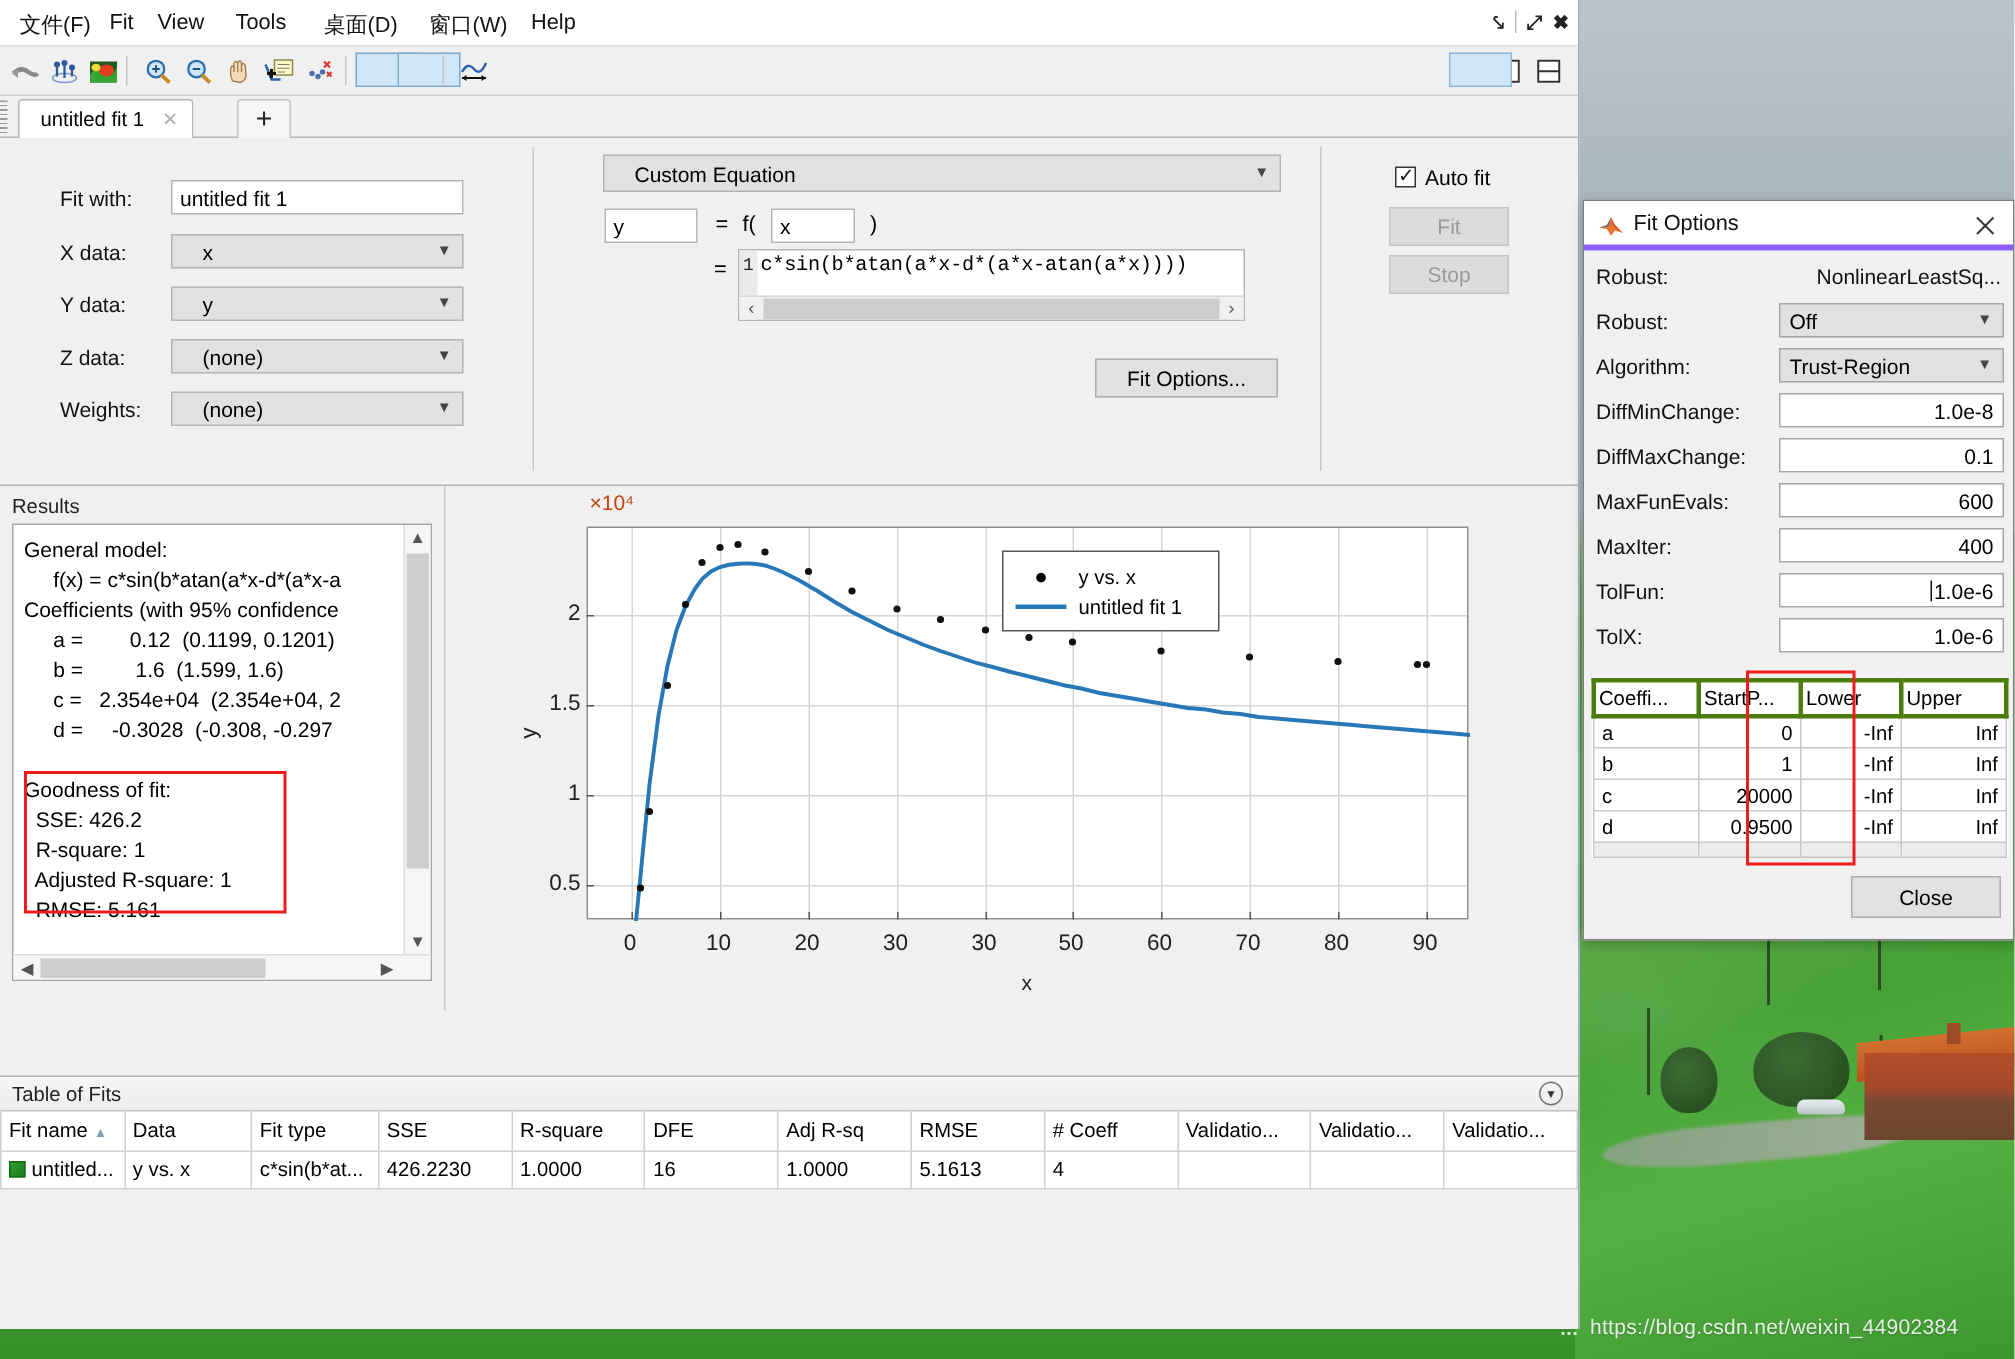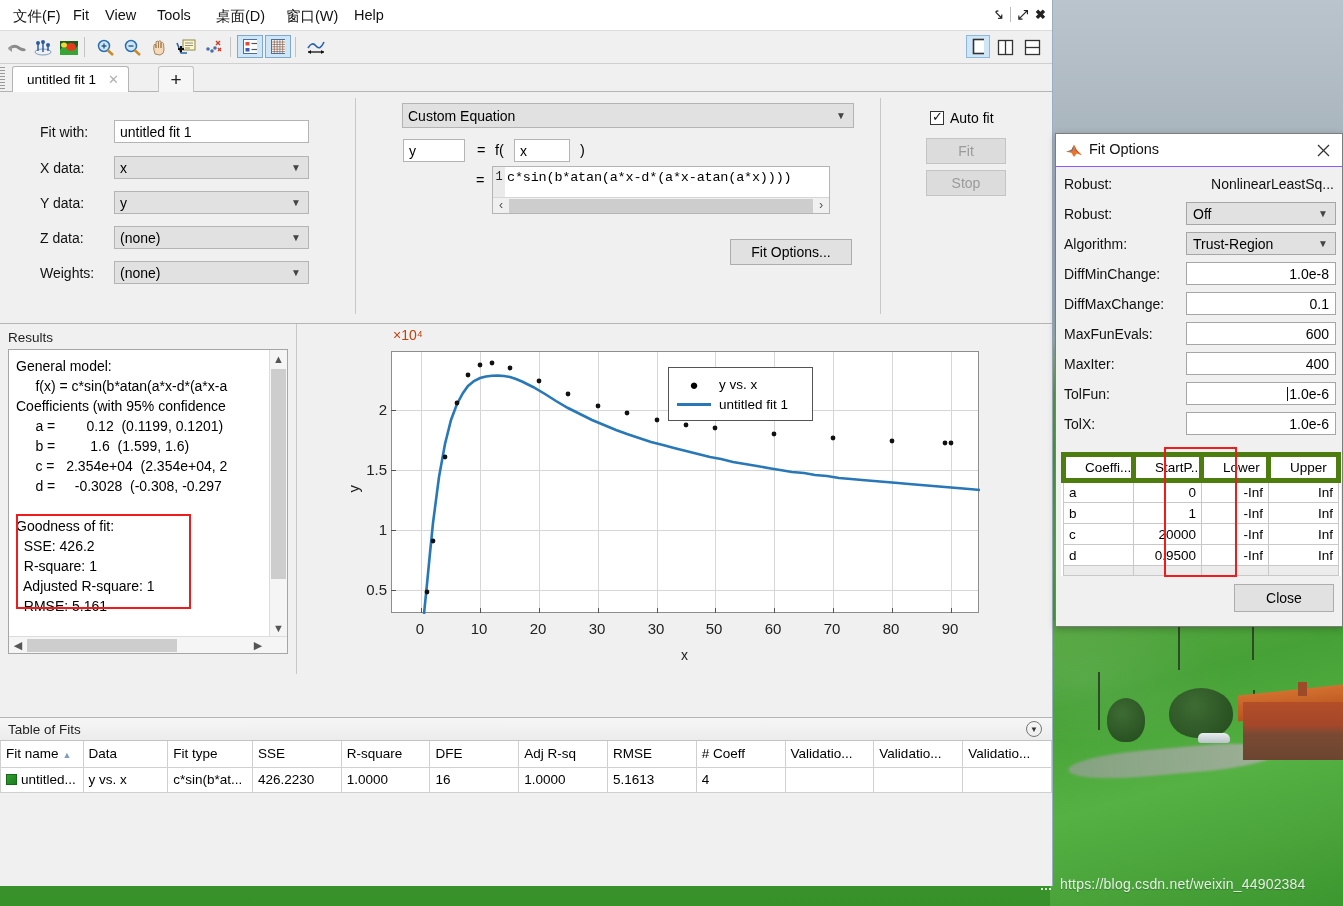--- a/index.html
+++ b/index.html
@@ -168,21 +168,21 @@
     border-bottom: 1px solid #b4b4b4;
   }
   .lbl { position: absolute; font-size: 14px; color: #111; }
   .inp {
     position: absolute; background: #fff; border: 1px solid #b4b4b4;
     height: 23px; padding: 0 5px; display: flex; align-items: center;
     font-size: 14px;
   }
   .sel {
     position: absolute; background: #e1e1e1; border: 1px solid #b4b4b4;
-    height: 23px; padding: 0 5px; display: flex; align-items: center;
+    height: 23px; padding: 0 20px; display: flex; align-items: center;
     font-size: 14px;
   }
   .sel .chev {
     position: absolute; right: 7px; top: 50%; transform: translateY(-55%);
     font-size: 10px; color: #444;
   }
   .vdiv { position: absolute; width: 1px; background: #c8c8c8; }
 
   .eqrow { position: absolute; font-size: 14.5px; }
   .eqbox {
@@ -314,21 +314,21 @@
     border: 1px solid #156b15; vertical-align: -1px; margin-right: 4px;
   }
 
   
   #fitopts {
     position: absolute; left: 1055px; top: 133px; width: 288px; height: 494px;
     background: #f0f0f0; border: 1px solid #7d7d7d;
     box-shadow: 0 2px 7px rgba(0,0,0,.25);
   }
   .fo-title {
-    position: relative; height: 33px; background: #fff; border-bottom: 1px solid #8b5cf6;
+    position: relative; height: 33px; background: #fff; border-bottom: 4px solid #8b5cf6;
   }
   .fo-logo { position: absolute; left: 9px; top: 9px; width: 18px; height: 15px; }
   .fo-titletext { position: absolute; left: 33px; top: 7px; font-size: 14.5px; color: #111; }
   .fo-close { position: absolute; right: 9px; top: 6px; width: 20px; height: 20px; display: flex; align-items: center; justify-content: center; color: #222; font-size: 16px; }
   .fo-lbl { position: absolute; left: 8px; font-size: 14px; color: #111; }
   .fo-val { position: absolute; right: 8px; font-size: 14px; color: #111; }
   .fo-inp {
     position: absolute; left: 130px; width: 150px; height: 23px;
     background: #fff; border: 1px solid #a6a6a6;
     display: flex; align-items: center; justify-content: flex-end;
@@ -340,22 +340,22 @@
     display: flex; align-items: center; padding: 0 6px; font-size: 14px;
   }
   .fo-sel .chev { position: absolute; right: 7px; font-size: 10px; color: #444; }
   .caret { display: inline-block; width: 1px; height: 14px; background: #111; margin-right: 1px; }
 
   table.coef {
     position: absolute; left: 5px; top: 318px; width: 278px;
     border-collapse: collapse; background: #fff; table-layout: fixed;
   }
   table.coef th {
-    border: 5px solid #4d7c0f; background: #fff; font-weight: normal;
-    font-size: 13.5px; padding: 3px 19px; text-align: left; height: 23px;
+    border: 3px solid #4d7c0f; background: #fff; font-weight: normal;
+    font-size: 13.5px; padding: 3px 2px; text-align: left; height: 23px;
     white-space: nowrap; overflow: hidden;
   }
   table.coef td {
     border: 1px solid #c8c8c8; font-size: 13.5px; padding: 2px 5px;
     height: 21px; white-space: nowrap;
   }
   table.coef td.num { text-align: right; }
   table.coef tr.filler td { height: 10px; background: #ececec; }
   .fo-closebtn {
     position: absolute; left: 178px; top: 450px; width: 100px; height: 28px;

